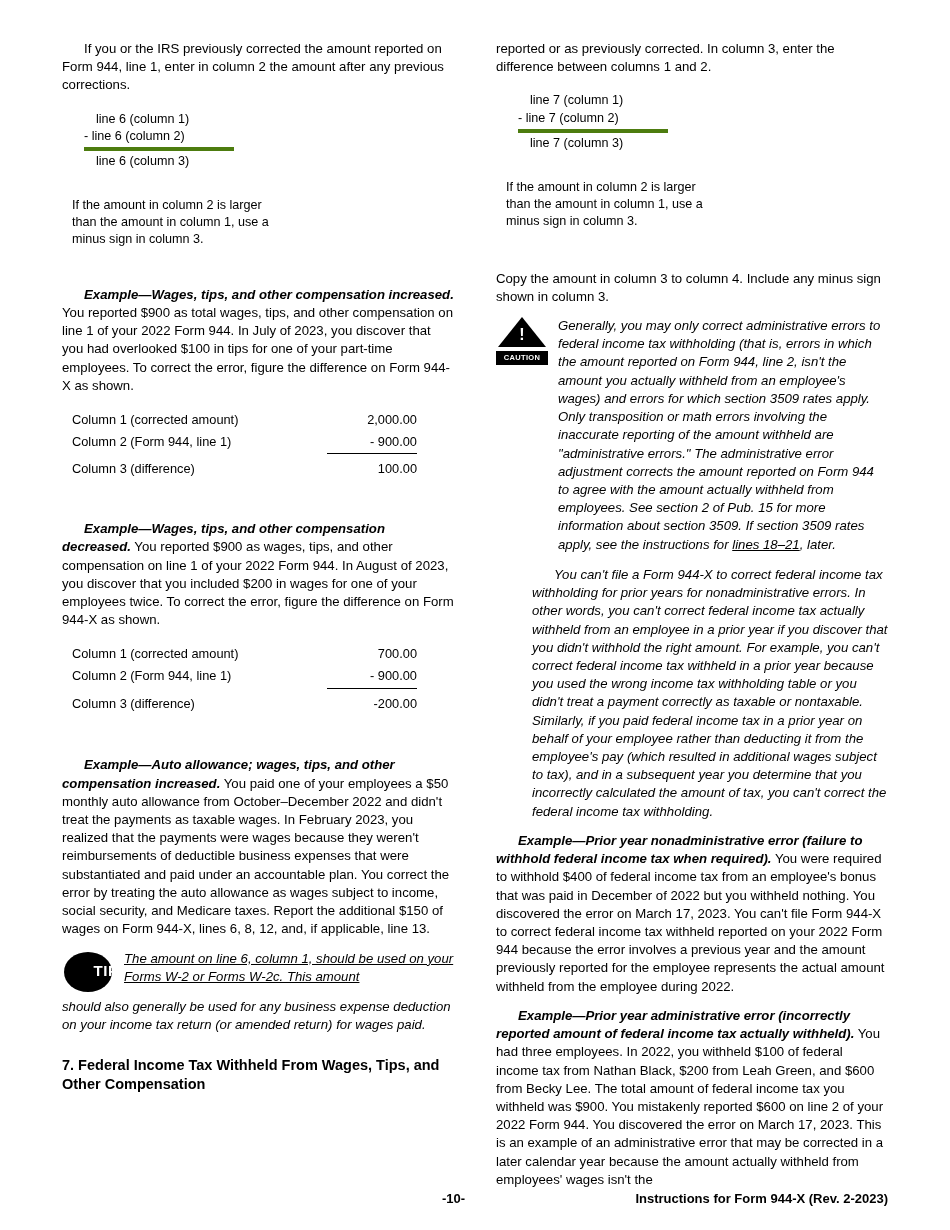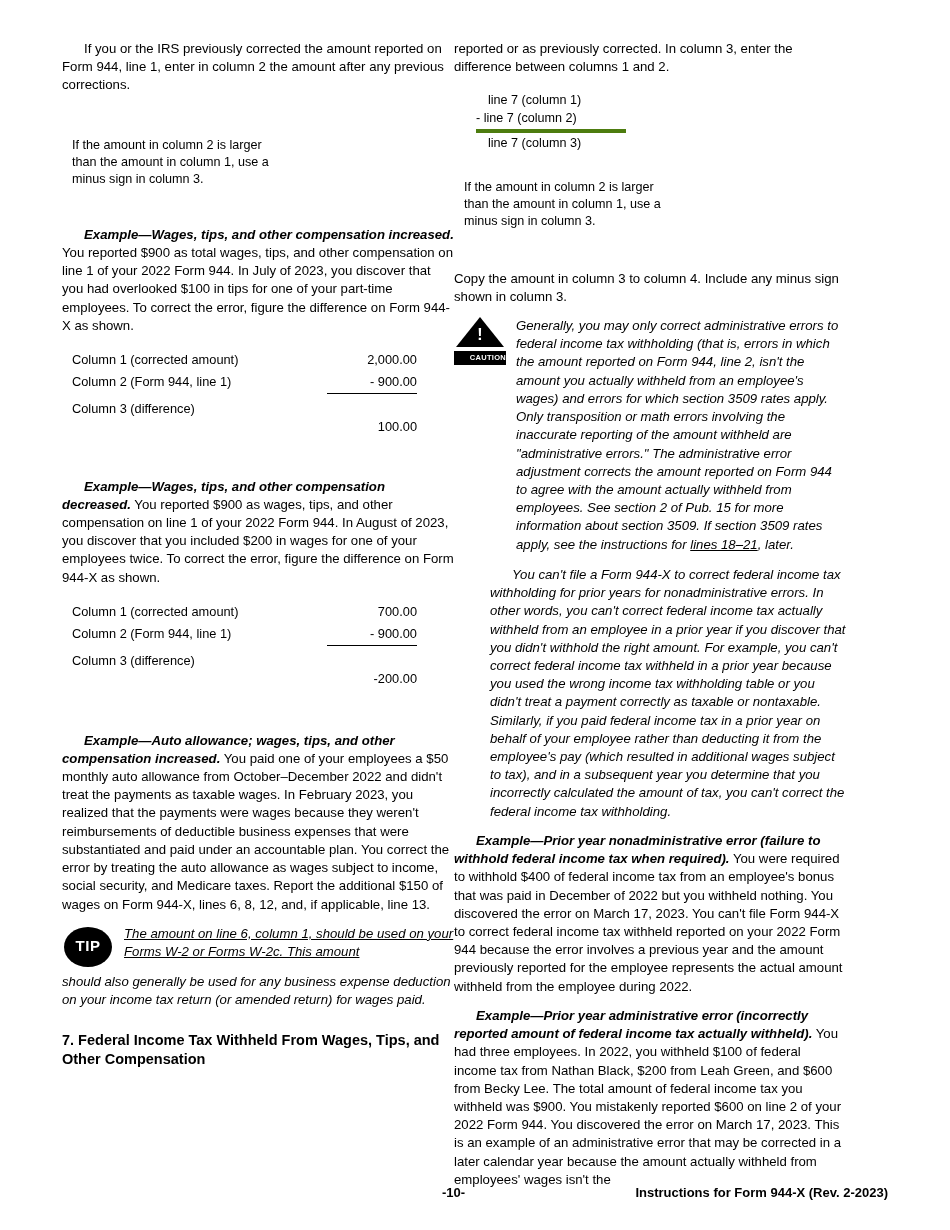--- a/index.html
+++ b/index.html
@@ -13,20 +13,21 @@
     position: relative;
   }
   .page {
     position: relative;
     width: 950px;
     height: 1230px;
     padding: 40px 62px 0 62px;
   }
   .columns {
     display: flex;
+    gap: 42px;
     height: 1100px;
   }
   .col {
     width: 392px;
     font-size: 13.2px;
     line-height: 1.38;
   }
   p {
     margin: 0 0 11px 0;
     text-align: left;
@@ -67,21 +68,21 @@
   .ex-row {
     display: flex;
     justify-content: space-between;
     padding: 2px 0;
   }
   .ex-row .amt { text-align: right; min-width: 90px; }
   .ex-row.underline .amt {
     border-bottom: 1px solid #000;
     padding-bottom: 3px;
   }
-  .ex-row.last { padding-top: 4px; flex-direction: column; }
+  .ex-row.last { padding-top: 4px; }
 
   
   .callout {
     display: flex;
     gap: 10px;
     margin: 4px 0 12px 0;
   }
   .callout .body {
     flex: 1;
     font-style: italic;
@@ -109,40 +110,40 @@
     font-weight: bold;
     font-size: 16px;
     line-height: 1;
   }
   .caution-icon .word {
     position: absolute;
     bottom: 0; left: 0; width: 52px;
     background: #000; color: #fff;
     font-size: 7.5px;
     font-weight: bold;
-    text-align: right;
+    text-align: center;
     letter-spacing: 0.3px;
     padding: 2px 0;
     margin-top: 8px;
   }
   
   .tip-icon {
     width: 52px; height: 48px; flex: 0 0 52px;
     position: relative;
   }
   .tip-icon .oval {
     position: absolute;
     top: 2px; left: 2px;
     width: 48px; height: 40px;
     background: #000;
     border-radius: 50%;
   }
   .tip-icon .word {
     position: absolute;
-    top: 2px; left: 2px; width: 48px; height: 40px;
+    top: 2px; left: 20px; width: 48px; height: 40px;
     display: flex; align-items: center; justify-content: center;
     color: #fff; font-weight: bold; font-size: 15px;
     letter-spacing: 0.5px;
   }
   .tipwrap { margin: 4px 0 12px 0; }
   .tipwrap .lead {
     display: flex; gap: 10px;
   }
   .tipwrap .lead .tiptext {
     flex: 1; font-style: italic; font-size: 13.2px; line-height: 1.38; text-decoration: underline;
@@ -153,39 +154,44 @@
     font-size: 14.5px;
     font-weight: bold;
     margin: 22px 0 9px 0;
     line-height: 1.3;
   }
   a.link { color: #000000; text-decoration: underline; }
 
   .footer {
     position: absolute;
     left: 62px; right: 62px;
-    bottom: 30px;
+    bottom: 24px;
     display: flex;
     justify-content: space-between;
     font-size: 13px;
     font-weight: bold;
   }
   .footer .pageno { margin-left: 380px; }
 </style>
 </head>
 <body>
 
 <div class="page">
   <div class="columns">
 
     <div class="col">
 
       <p class="indent">If you or the IRS previously corrected the amount reported on Form 944, line 1, enter in column 2 the amount after any previous corrections.</p>
 
       <div class="sub-block">
+        <div class="sub-lines">
+          <div class="l1">line 6 (column 1)</div>
+          <div class="l2">- line 6 (column 2)</div>
+          <div class="l3">line 6 (column 3)</div>
+        </div>
         <div class="sub-note">If the amount in column 2 is larger than the amount in column 1, use a minus sign in column 3.</div>
       </div>
 
       <div style="height:24px"></div>
 
       <p class="indent">
         <span class="bi">Example—Wages, tips, and other compensation increased.</span><span> You reported $900 as total wages, tips, and other compensation on line 1 of your 2022 Form 944. In July of 2023, you discover that you had overlooked $100 in tips for one of your part-time employees. To correct the error, figure the difference on Form 944-X as shown.</span>
       </p>
 
       <div class="ex-table">

